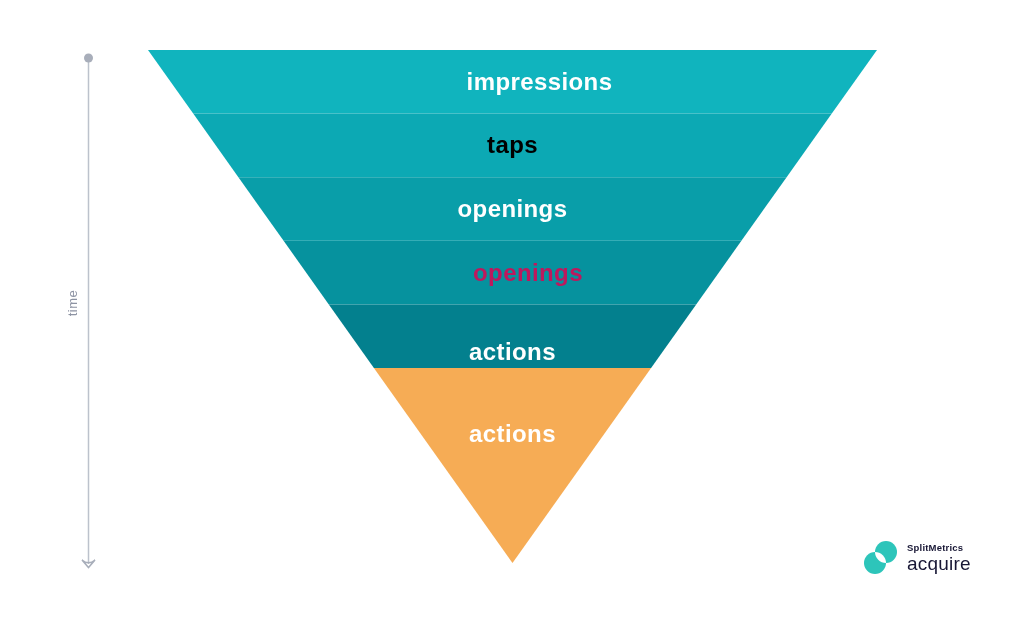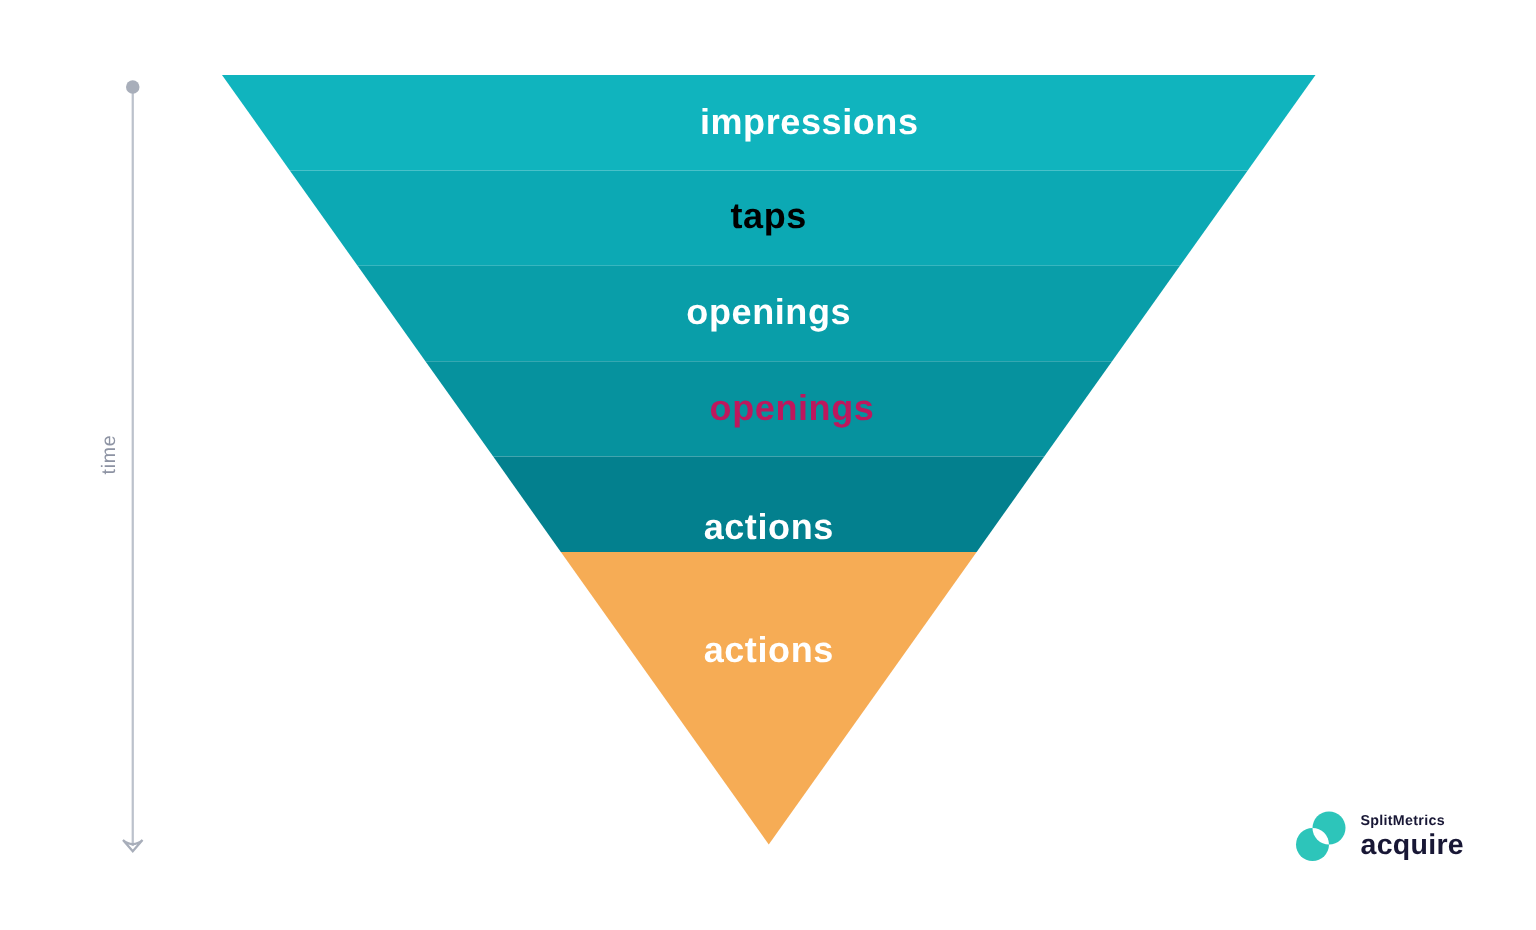--- a/index.html
+++ b/index.html
@@ -43,21 +43,21 @@
   }
   .logo-text { display: flex; flex-direction: column; line-height: 1; }
   .logo-company {
     font-size: 9.5px;
     font-weight: bold;
     letter-spacing: 0.2px;
     margin-bottom: 2px;
   }
   .logo-product {
     font-size: 19px;
-    font-weight: bold;
+    font-weight: normal;
     letter-spacing: 0.2px;
   }
 </style>
 </head>
 <body>
 
 <div class="canvas">
 
   <svg class="funnel-svg" width="1024" height="620" viewBox="0 0 1024 620">
     <line x1="88.5" y1="58" x2="88.5" y2="564" stroke-width="1.5" stroke="#bcc2cc"></line>

